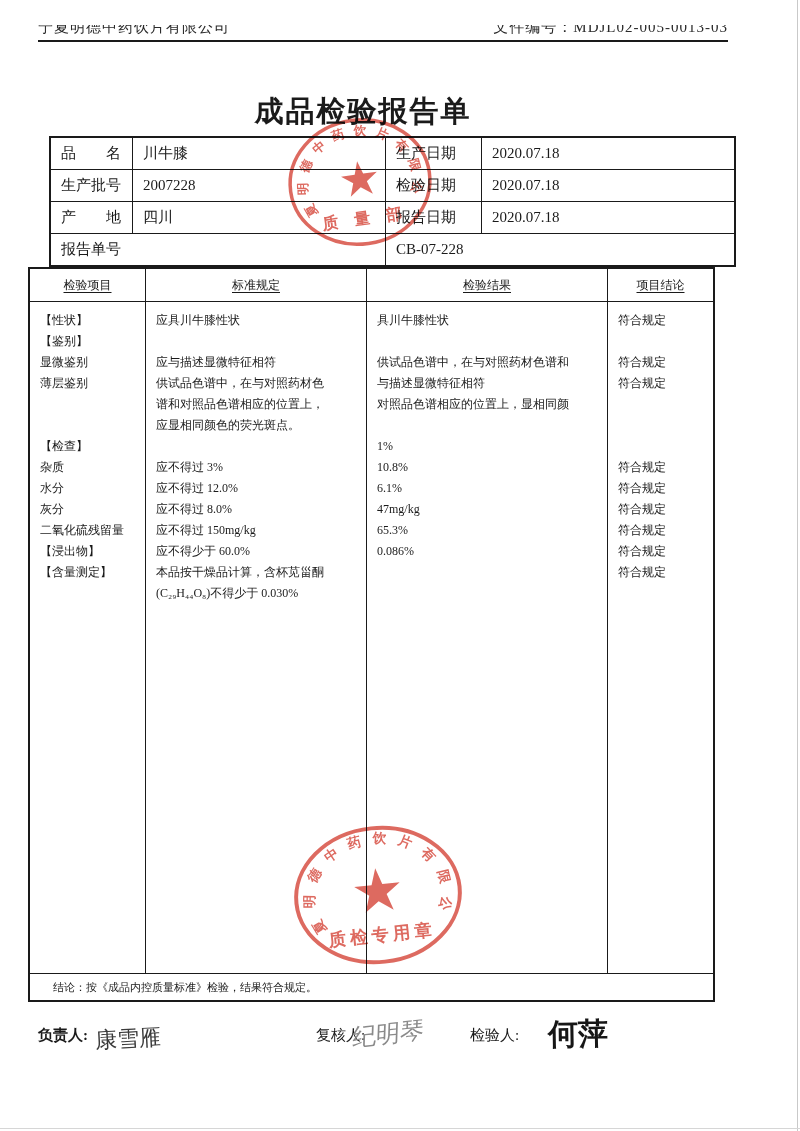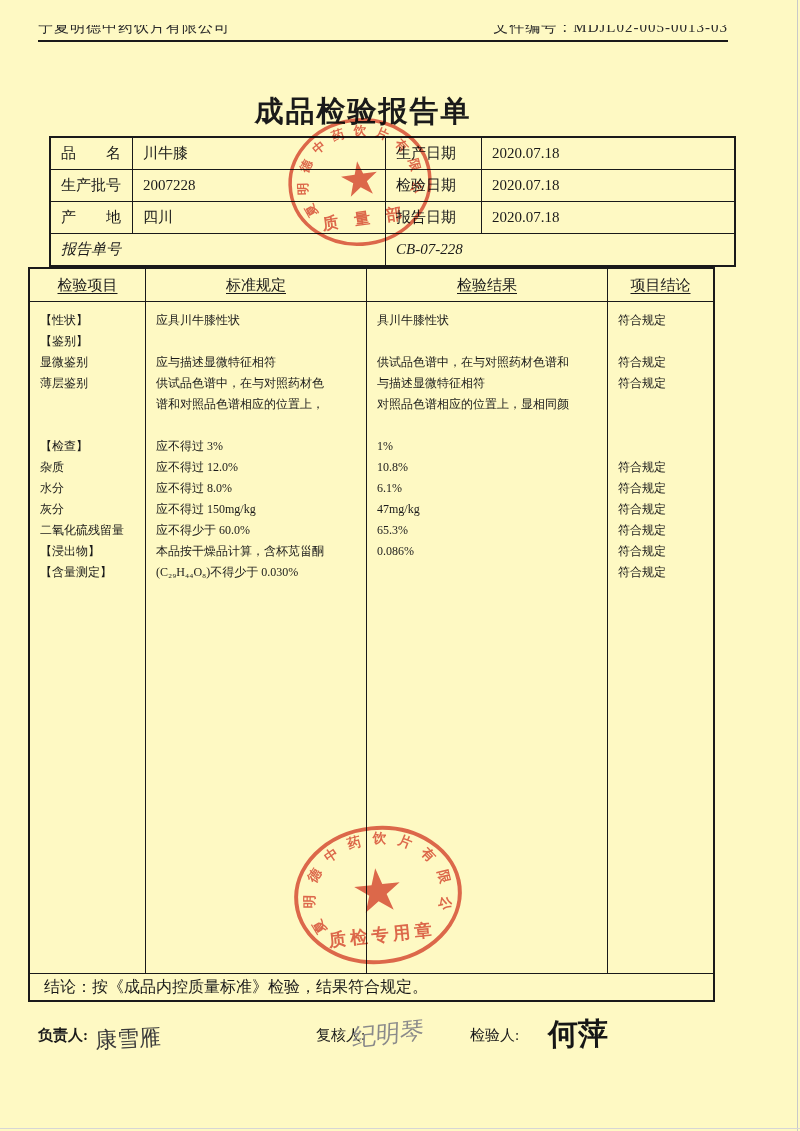--- a/index.html
+++ b/index.html
@@ -1,18 +1,18 @@
 <!DOCTYPE html>
 <html><head>
 <meta charset="utf-8">
 <style>
   html,body{margin:0;padding:0;background:#888;}
   .page{
     position:relative;width:800px;height:1131px;margin:0 auto;
-    background:#fef9c3;overflow:hidden;
+    background:#ffffff;overflow:hidden;
     font-family:"Liberation Serif","DejaVu Serif",serif;
     color:#1a1a1a;
   }
   
   .hdr-clip{
     position:absolute;left:38px;top:25px;width:690px;height:15px;
     overflow:hidden;display:flex;justify-content:space-between;
   }
   .hdr-clip span{display:block;margin-top:-7px;font-size:15px;color:#2a2a2a;letter-spacing:1px;}
   .hdr-rule{position:absolute;left:38px;top:40px;width:690px;height:0;border-top:2px solid #1a1a1a;}
@@ -26,45 +26,45 @@
     position:absolute;left:28px;top:136px;width:687px;height:131px;
     border:2px solid #1a1a1a;box-sizing:border-box;
     display:grid;grid-template-columns:82px 253px 96px 1fr;
     grid-template-rows:32px 32px 32px 1fr;
     font-size:15px;
     margin-left:21px;
   }
   .info .c{border-right:1px solid #1a1a1a;border-bottom:1px solid #1a1a1a;
     padding-left:10px;display:flex;align-items:center;box-sizing:border-box;white-space:nowrap;}
   .info .last{border-right:none;}
-  .info .span2{grid-column:span 2;font-style:italic;}
+  .info .span2{grid-column:span 2;}
   .info .nb{border-bottom:none;}
   
   .main{
     position:absolute;left:28px;top:267px;width:687px;height:735px;
     border:2px solid #1a1a1a;box-sizing:border-box;
     display:flex;flex-direction:column;
   }
   .mhead{
     display:grid;grid-template-columns:116px 221px 241px 1fr;height:33px;flex:0 0 33px;
-    border-bottom:1px solid #1a1a1a;box-sizing:border-box;font-size:15px;
+    border-bottom:1px solid #1a1a1a;box-sizing:border-box;font-size:12px;
   }
   .mhead .hc{border-right:1px solid #1a1a1a;display:flex;align-items:center;justify-content:center;box-sizing:border-box;}
   .mhead .hc:last-child{border-right:none;}
   .mhead .hc span{text-decoration:underline;text-underline-offset:3px;}
   .mbody{
     flex:1 1 auto;display:grid;grid-template-columns:116px 221px 241px 1fr;
     font-size:12px;
   }
   .mbody .col{border-right:1px solid #1a1a1a;box-sizing:border-box;padding:8px 0 0 10px;}
   .mbody .col:last-child{border-right:none;}
   .mbody .ln{height:21px;line-height:21px;white-space:nowrap;}
   .mconc{
     flex:0 0 27px;border-top:1px solid #1a1a1a;box-sizing:border-box;
-    display:flex;align-items:center;padding-left:14px;font-size:16px;white-space:nowrap;
+    display:flex;align-items:center;padding-left:23px;font-size:11px;white-space:nowrap;
   }
   
   .sigrow{position:absolute;left:0;top:1018px;width:760px;height:60px;font-size:15px;}
   .sig-label{position:absolute;top:8px;white-space:nowrap;}
   .sig-name{position:absolute;white-space:nowrap;font-family:"DejaVu Sans",sans-serif;}
   .sig1{left:38px;font-weight:bold;}
   .sig1n{left:95px;top:6px;font-size:22px;color:#3a3a3a;transform:rotate(-3deg);}
   .sig2{left:316px;}
   .sig2n{left:352px;top:0px;font-size:24px;color:#8a8a8a;font-weight:300;transform:rotate(-6deg) skewX(-8deg);}
   .sig3{left:470px;}
@@ -143,20 +143,21 @@
           <div class="ln">【含量测定】</div>
           <div class="ln"></div>
         </div>
       <div class="col">
 
       <div class="ln">应具川牛膝性状</div>
           <div class="ln"></div>
           <div class="ln">应与描述显微特征相符</div>
           <div class="ln">供试品色谱中，在与对照药材色</div>
           <div class="ln">谱和对照品色谱相应的位置上，</div>
+          <div class="ln">应显相同颜色的荧光斑点。</div>
           <div class="ln"></div>
           <div class="ln">应不得过 3%</div>
           <div class="ln">应不得过 12.0%</div>
           <div class="ln">应不得过 8.0%</div>
           <div class="ln">应不得过 150mg/kg</div>
           <div class="ln">应不得少于 60.0%</div>
           <div class="ln">本品按干燥品计算，含杯苋甾酮</div>
           <div class="ln">(C₂₉H₄₄O₈)不得少于 0.030%</div>
         </div>
       <div class="col">

